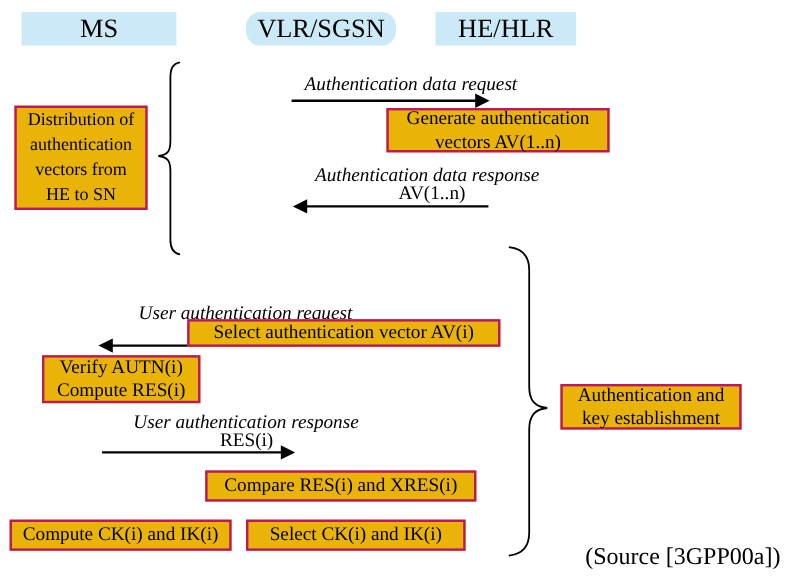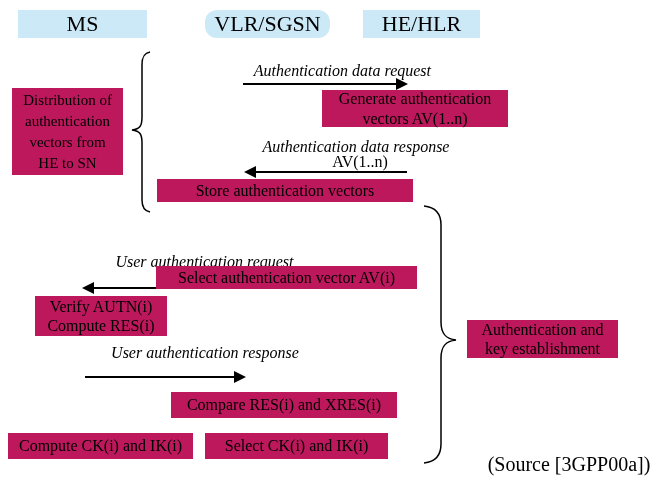--- a/index.html
+++ b/index.html
@@ -11,21 +11,21 @@
   .overlay{position:absolute;left:0;top:0;width:669px;height:483px;}
   .actor{
     position:absolute;top:10px;height:28px;background:#cce9f7;
     display:flex;align-items:center;justify-content:center;
     font-size:22px;
   }
   #actor-ms{left:18px;width:129px;}
   #actor-vlr{left:205px;width:125px;border-radius:12px;}
   #actor-he{left:363px;width:117px;}
   .pbox{
-    position:absolute;border:5px solid #be185d;background:#be185d;
+    position:absolute;border:2px solid #be185d;background:#eab308;
     display:flex;align-items:center;justify-content:center;
     text-align:center;font-size:16px;line-height:1.25;box-sizing:border-box;
   }
   .ml{white-space:pre-line;}
   #box-distribution{left:12px;top:88px;width:111px;height:87px;font-size:15px;line-height:21px;}
   #box-generate{left:322px;top:90px;width:186px;height:37px;line-height:20px;}
   #box-store{left:157px;top:179px;width:256px;height:23px;}
   #box-select-av{left:156px;top:222px;width:261px;height:23px;margin-top:44px;}
   #box-verify{left:35px;top:296px;width:132px;height:40px;line-height:19px;}
   #box-compare{left:171px;top:392px;width:226px;height:26px;}
@@ -91,24 +91,24 @@
   <div class="pbox ml" id="box-distribution">Distribution of
 authentication
 vectors from
 HE to SN</div>
 
   <div class="msg" id="msg-adr">Authentication data request</div>
   <div class="msg" id="msg-adresp">Authentication data response</div>
   <div class="param" id="param-av">AV(1..n)</div>
   <div class="msg" id="msg-uar">User authentication request</div>
   <div class="msg" id="msg-uaresp">User authentication response</div>
+  <div class="param" id="param-res">RES(i)</div>
 
   <div class="pbox ml" id="box-generate">Generate authentication
 vectors AV(1..n)</div>
-  <div class="pbox" id="box-store">Store authentication vectors</div>
   <div class="pbox" id="box-select-av">Select authentication vector AV(i)</div>
   <div class="pbox ml" id="box-verify">Verify AUTN(i)
 Compute RES(i)</div>
   <div class="pbox" id="box-compare">Compare RES(i) and XRES(i)</div>
   <div class="pbox" id="box-compute-ck">Compute CK(i) and IK(i)</div>
   <div class="pbox" id="box-select-ck">Select CK(i) and IK(i)</div>
 
   <div class="pbox ml" id="box-auth-est">Authentication and
 key establishment</div>
 

